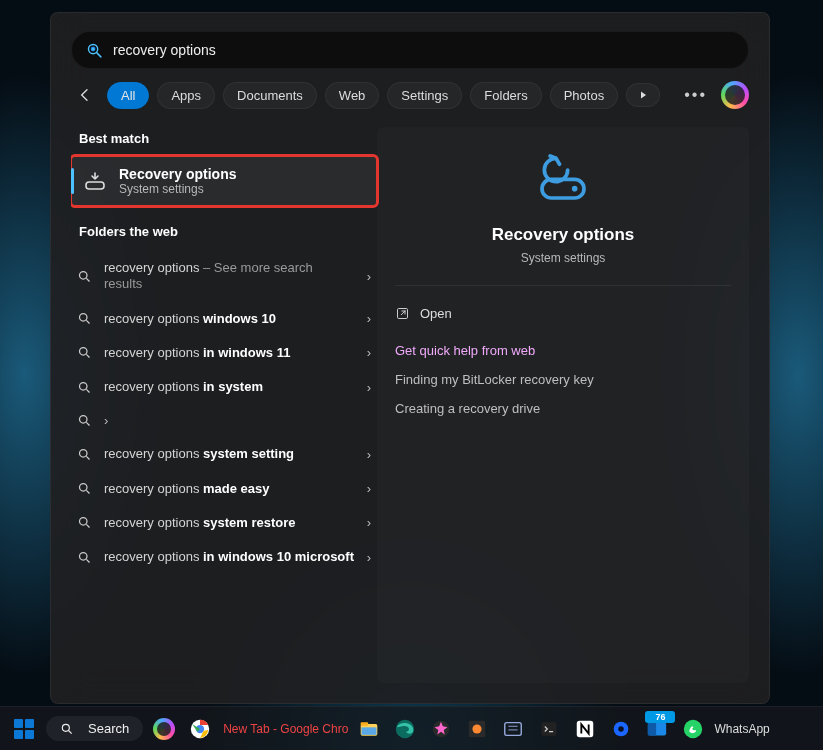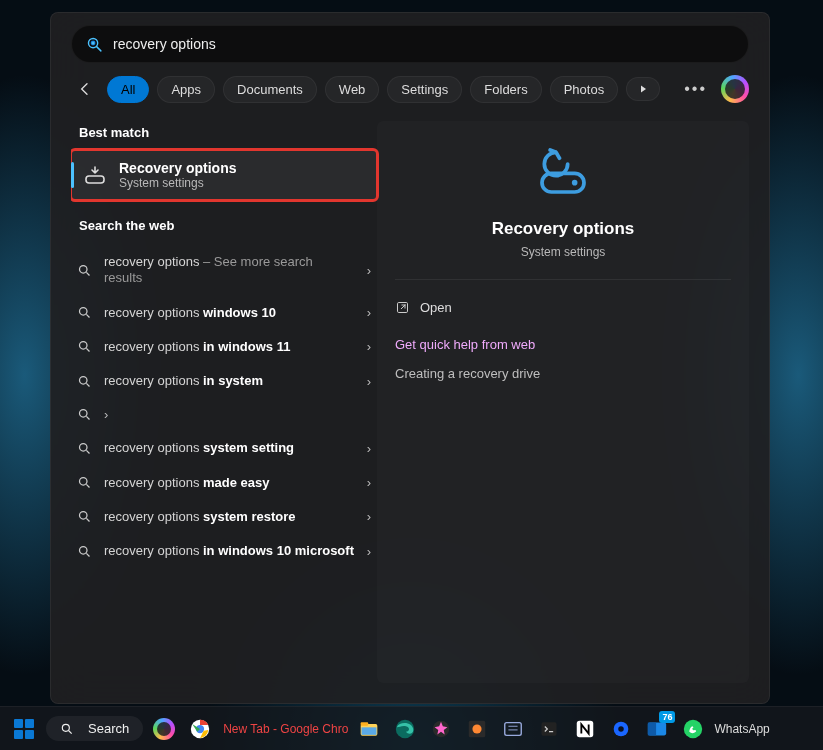--- a/index.html
+++ b/index.html
@@ -19,21 +19,21 @@
       #050d14;
   }
   .search-flyout {
     position: absolute;
     left: 50px; top: 12px;
     width: 720px; height: 692px;
     background: rgba(32,32,34,0.92);
     backdrop-filter: blur(20px);
     border: 1px solid rgba(255,255,255,0.06);
     border-radius: 8px;
-    padding: 12px 20px 20px 20px;
+    padding: 18px 20px 20px 20px;
     display: flex; flex-direction: column;
     color: #fff;
   }
   .search-box {
     height: 38px; width: 100%;
     background: rgba(0,0,0,0.55);
     border: 1px solid rgba(255,255,255,0.06);
     border-radius: 20px;
     display: flex; align-items: center;
     padding: 0 14px; gap: 10px;
@@ -52,21 +52,21 @@
     display: flex; align-items: center; justify-content: center;
     color: #ddd; font-size: 16px;
   }
   .pill {
     border-radius: 14px; padding: 5px 13px;
     font-size: 13px; color: #ddd;
     background: rgba(255,255,255,0.04);
     border: 1px solid rgba(255,255,255,0.05);
     cursor: pointer;
   }
-  .pill.active { background: #0078d4; border-color: #0078d4; color: #000000; }
+  .pill.active { background: #0078d4; border-color: #0078d4; color: #e5e5e5; }
   .pill.icon-only { padding: 5px 10px; }
   .filter-spacer { flex: 1; }
   .dots { color:#ccc; font-size:16px; letter-spacing:2px; padding:2px 6px; }
   .copilot {
     width: 28px; height: 28px; border-radius: 50%;
     background: conic-gradient(from 130deg,#ff4da6,#ffb84d,#5cd65c,#4da6ff,#b84dff,#ff4da6);
     position: relative;
   }
   .copilot::after {
     content:""; position:absolute; inset:4px; border-radius:50%;
@@ -123,21 +123,21 @@
     background: rgba(255,255,255,0.06); border-radius:16px;
     padding:5px 14px; font-size:13px;
   }
   .tb-icon { width:30px; height:30px; border-radius:4px; display:flex; align-items:center; justify-content:center; position:relative; }
   svg { display:block; }
   .start-btn {
     width: 32px; height:32px; display:grid; grid-template-columns:1fr 1fr; grid-template-rows:1fr 1fr; gap:2px;
     padding: 6px;
   }
   .start-btn span { background:#0a78d4; border-radius:1px; }
-  .badge { position:absolute; top:-3px; right:-3px; background:#0099e6; color:#fff; font-size:9px; padding:0 3px; border-radius:3px; line-height:12px; font-weight:600; }
+  .badge { position:absolute; top:-3px; right:-3px; background:#0099e6; color:#fff; font-size:9px; padding:0 10px; border-radius:3px; line-height:12px; font-weight:600; }
 </style>
 </head>
 <body>
 
 <div class="wallpaper"></div>
 
 <div class="search-flyout">
   <div class="search-box">
     <span>
       <svg width="17" height="17" viewBox="0 0 24 24">
@@ -187,21 +187,21 @@
               <rect x="3" y="13" width="18" height="7" rx="3" fill="none" stroke="#ddd" stroke-width="1.6"></rect>
               <path d="M12 4v6m0 0l-3-3m3 3l3-3" fill="none" stroke="#ddd" stroke-width="1.6" stroke-linecap="round"></path>
             </svg>
         </span>
         <div>
           <div class="bm-title">Recovery options</div>
           <div class="bm-sub">System settings</div>
         </div>
       </div>
 
-      <div class="section-header" style="margin-top:18px;">Search the web</div>
+      <div class="section-header" style="margin-top:18px;">Folders the web</div>
       <div class="web-list" id="web-list">
           <div class="web-item">
             <span>
               <svg width="15" height="15" viewBox="0 0 24 24">
                 <circle cx="10" cy="10" r="6" fill="none" stroke="#ccc" stroke-width="2"></circle>
                 <line x1="15" y1="15" x2="20" y2="20" stroke="#ccc" stroke-width="2"></line>
               </svg>
             </span>
             <span class="web-text">recovery options<span class="hint"> – See more search results</span></span>
             <span class="chev">›</span>
@@ -304,20 +304,21 @@
       <div class="open-row">
         <span>
           <svg width="15" height="15" viewBox="0 0 24 24">
               <rect x="4" y="4" width="16" height="16" rx="2" fill="none" stroke="#ccc" stroke-width="1.6"></rect>
               <path d="M10 14l6-6m0 0h-5m5 0v5" fill="none" stroke="#ccc" stroke-width="1.6" stroke-linecap="round"></path>
             </svg>
         </span>
         <span>Open</span>
       </div>
       <div class="help-head">Get quick help from web</div>
+      <div class="help-link">Finding my BitLocker recovery key</div>
       <div class="help-link">Creating a recovery drive</div>
     </div>
   </div>
 </div>
 
 <div class="taskbar">
   <div class="start-btn">
       <span></span>
       <span></span>
       <span></span>

